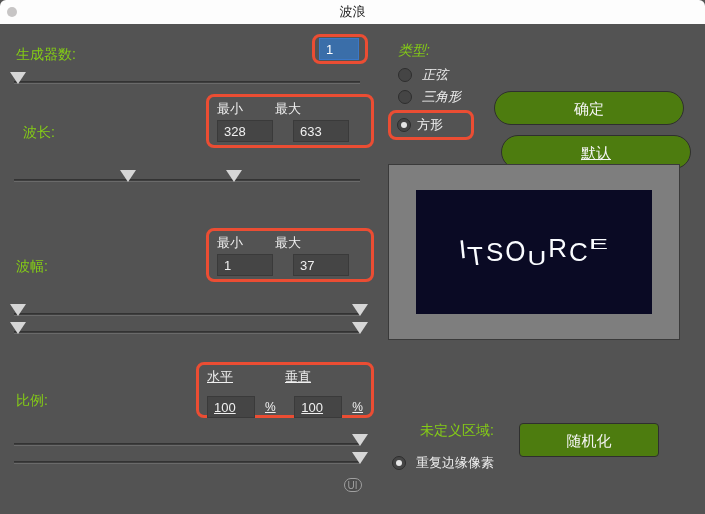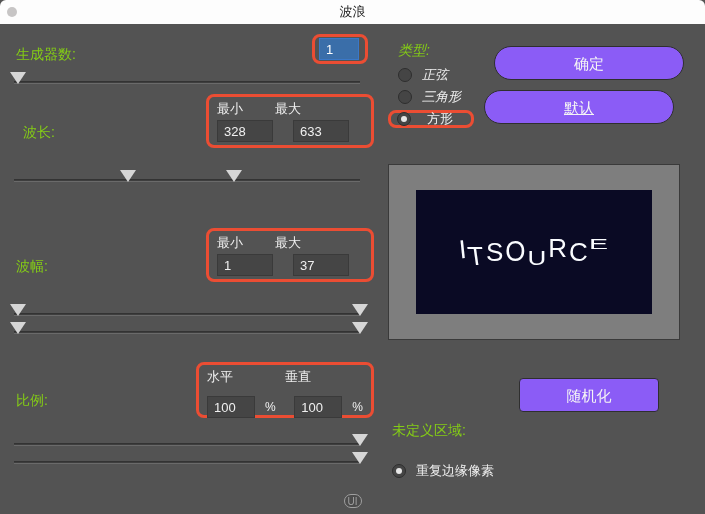--- a/index.html
+++ b/index.html
@@ -99,25 +99,26 @@
     content: ""; position: absolute; left: 3px; top: 3px;
     width: 6px; height: 6px; border-radius: 50%;
     background: #e6e6e6;
   }
   .btn-pill {
     position: absolute;
     width: 190px;
     height: 34px;
     border-radius: 17px;
     border: 1px solid #2f2f2f;
-    background: #8b5cf6;
+    background: #4d7c0f;
     color: #f5f5f5;
     text-align: center;
     line-height: 34px;
     font-size: 15px;
+    margin-top: 45px;
   }
   .btn-pill.flat {
     border-radius: 4px;
   }
   
   .preview-frame {
     position: absolute;
     width: 292px; height: 176px;
     border: 1px solid #3a3a3a;
     background: #7e7e7e;
@@ -140,21 +141,21 @@
   .gS   { }
   .gO   { transform: translateY(-1px) scaleY(1.1);  }
   .gU   { transform: translateY(6px) scaleY(0.8);   }
   .gR   { transform: translateY(-4px); }
   .gC   { }
   .gE   { transform: translateY(-8px) scaleY(0.55) scaleX(1.1); }
   
   .pct { font-size: 12px; margin-left: 4px; }
   
   .wm {
-    position:absolute; left:50%; bottom:6px; transform:translateX(-50%);
+    position:absolute; left:50%; bottom:22px; transform:translateX(-50%);
     width:18px; height:14px; border:1px solid #a0a0a0; border-radius:9px;
     display:flex;align-items:center;justify-content:center;
     font-size:10px;color:#a0a0a0;background:#4c4c4c;
   }
 </style>
 </head>
 <body>
 
 <div class="titlebar">
   <span class="close-dot"></span>
@@ -205,21 +206,21 @@
     <div class="thumb lo" style="left:4px;"></div>
     <div class="thumb hi" style="left:346px;"></div>
   </div>
   <div class="slider double" style="top:300px;">
     <div class="track"></div>
     <div class="thumb lo" style="left:4px;"></div>
     <div class="thumb hi" style="left:346px;"></div>
   </div>
 
   <div class="lbl" style="left:16px; top:368px;">比例:</div>
-  <div class="hl" style="position:absolute; left:196px; top:338px; width:178px; height:56px; padding:3px 8px;">
+  <div class="hl" style="position:absolute; left:196px; top:338px; width:178px; height:56px; padding:3px 8px;text-decoration:underline;">
     <div style="display:flex; gap:52px;">
       <span class="subl">水平</span>
       <span class="subl">垂直</span>
     </div>
     <div style="display:flex; gap:6px; margin-top:10px; align-items:center;">
       <input class="inp" style="width: 48px;" value="100">
       <span class="pct">%</span>
       <div style="width:8px;"></div>
       <input class="inp" style="width: 48px;" value="100">
       <span class="pct">%</span>
@@ -238,29 +239,29 @@
     <div class="lbl" style="position:static; margin-bottom:4px;">类型:</div>
     <div class="radio-row">
       <span class="radio"></span>
       <span>正弦</span>
     </div>
     <div class="radio-row">
       <span class="radio"></span>
       <span>三角形</span>
     </div>
   </div>
-  <div class="hl" style="position:absolute; left:388px; top:86px; width:86px; height:18px; display:flex; align-items:center; padding-left:6px; gap:16px;">
+  <div class="hl" style="position:absolute; left:388px; top:86px; width:86px; height:30px; display:flex; align-items:center; padding-left:6px; gap:6px;">
     <span class="radio checked"></span>
     <span>方形</span>
   </div>
 
   <div class="btn-pill" style="left:494px; top:22px;">
     <span>确定</span>
   </div>
-  <div class="btn-pill" style="left:484px; top:66px;text-decoration:underline;">
+  <div class="btn-pill" style="left:501px; top:66px;text-decoration:underline;">
     <span>默认</span>
   </div>
 
   <div class="preview-frame" style="left:388px; top:140px;">
     <div class="preview-inner">
       <span class="gI1">I</span>
         <span class="gT">T</span>
         <span class="gS">S</span>
         <span class="gO">O</span>
         <span class="gU">U</span>
@@ -268,21 +269,21 @@
         <span class="gC">C</span>
         <span class="gE">E</span>
     </div>
   </div>
 
   <div class="btn-pill flat" style="left:519px; top:354px; width:140px;">
     <span>随机化</span>
   </div>
 
   <div class="rt-group" style="left:392px; top:398px;">
-    <div class="lbl" style="position:static; margin-bottom:20px;">未定义区域:</div>
+    <div class="lbl" style="position:static; margin-bottom:12px;text-align:right;">未定义区域:</div>
     <div class="radio-row">
       <span class="radio checked"></span>
       <span>重复边缘像素</span>
     </div>
   </div>
 
   <div class="wm">
       <span>UI</span>
     </div>
 </div>

